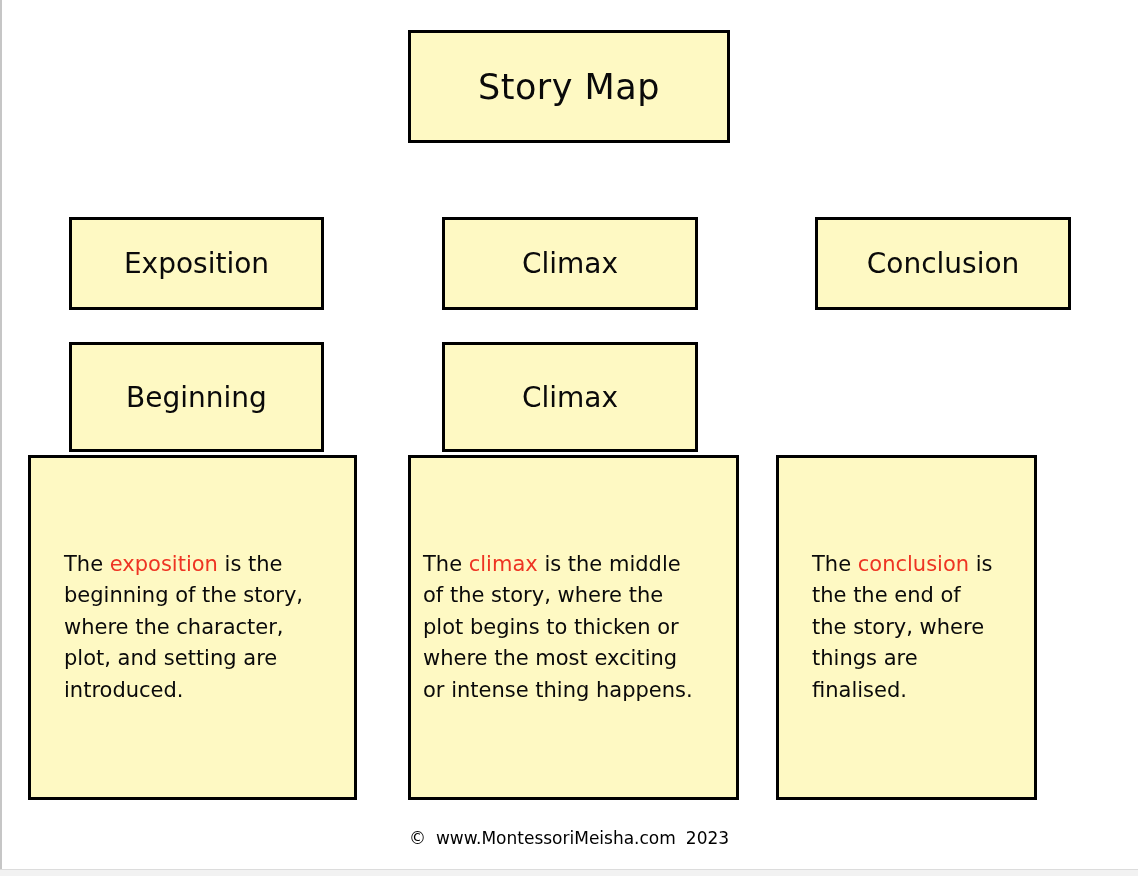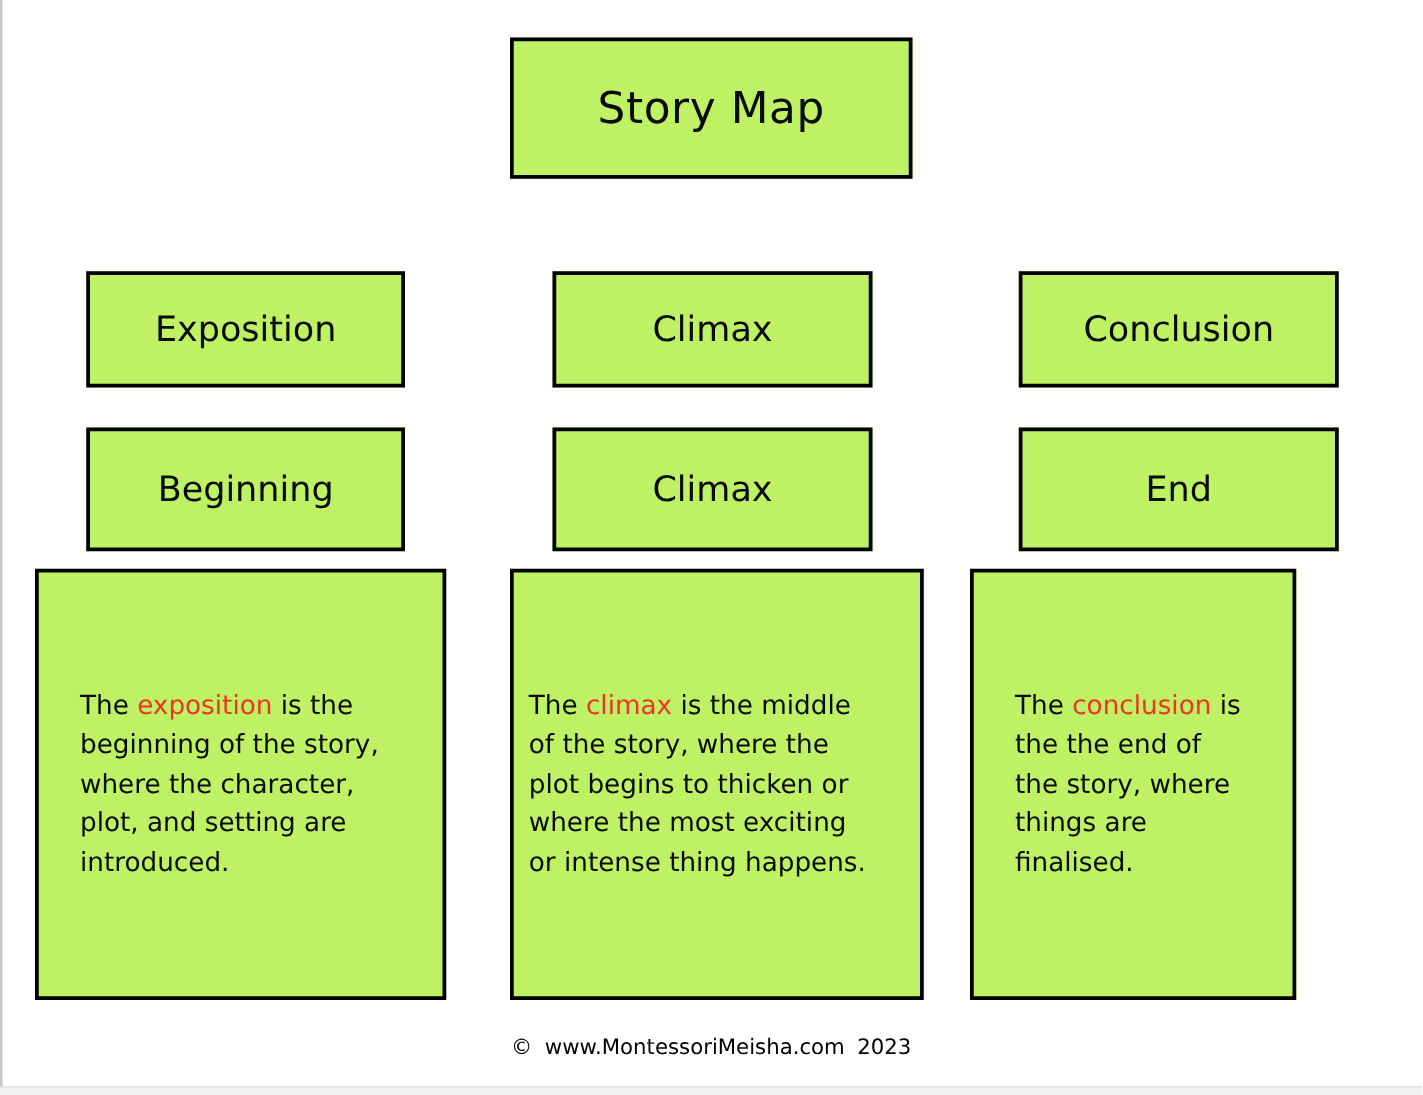--- a/index.html
+++ b/index.html
@@ -26,35 +26,35 @@
     position: absolute;
     left: 0; bottom: 0;
     width: 1138px; height: 7px;
     background: #f2f2f2;
     border-top: 1px solid #dcdcdc;
     box-sizing: border-box;
   }
   .box {
     position: absolute;
     border: 3px solid #000000;
-    background: #bef264;
+    background: #fef9c3;
     box-sizing: border-box;
     display: flex;
     align-items: center;
     justify-content: center;
     text-align: center;
   }
   .title-box {
     left: 408px; top: 30px;
     width: 322px; height: 113px;
     font-size: 35px;
     letter-spacing: 0.5px;
   }
   .term-box { top: 217px; height: 93px; font-size: 28px; }
-  .stage-box { top: 342px; height: 99px; font-size: 28px; }
+  .stage-box { top: 342px; height: 110px; font-size: 28px; }
   .c1.term-box, .c1.stage-box { left: 69px;  width: 255px; }
   .c2.term-box, .c2.stage-box { left: 442px; width: 256px; }
   .c3.term-box, .c3.stage-box { left: 815px; width: 256px; }
   .desc-box {
     top: 455px; height: 345px;
     justify-content: flex-start;
     text-align: left;
     padding: 0 33px;
     font-size: 21px;
     line-height: 31.5px;
@@ -94,23 +94,20 @@
   <div class="box term-box c3">
     <span>Conclusion</span>
   </div>
 
   <div class="box stage-box c1">
     <span>Beginning</span>
   </div>
   <div class="box stage-box c2">
     <span>Climax</span>
   </div>
-  <div class="box stage-box c3">
-    <span>End</span>
-  </div>
 
   <div class="box desc-box c1">
     <p><span>The </span><span class="hl">exposition</span><span> is the beginning of the story, where the character, plot, and setting are introduced.</span></p>
   </div>
   <div class="box desc-box c2">
     <p><span>The </span><span class="hl">climax</span><span> is the middle of the story, where the plot begins to thicken or where the most exciting or intense thing happens.</span></p>
   </div>
   <div class="box desc-box c3">
     <p><span>The </span><span class="hl">conclusion</span><span> is the the end of the story, where things are finalised.</span></p>
   </div>

